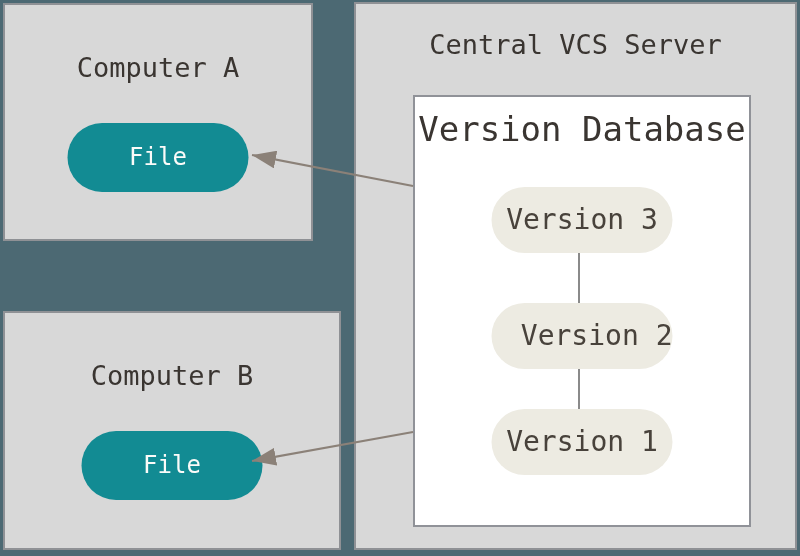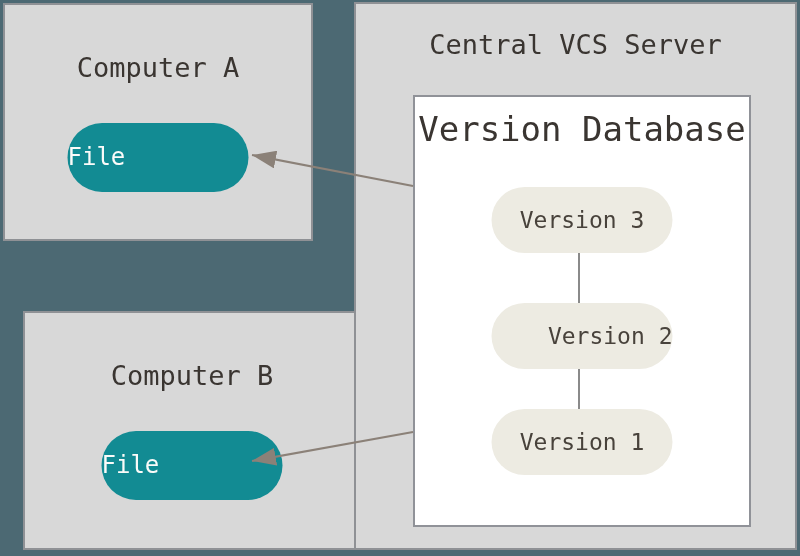--- a/index.html
+++ b/index.html
@@ -13,21 +13,21 @@
     background: #4c6973;
     overflow: hidden;
   }
 
   .panel {
     position: absolute;
     background: #d8d8d8;
     border: 2px solid #8f9195;
   }
   .computer-a { left: 3px; top: 3px;   width: 310px; height: 238px; }
-  .computer-b { left: 3px; top: 311px; width: 338px; height: 239px; margin-left: 20px; }
+  .computer-b { left: 3px; top: 311px; width: 338px; height: 239px; }
   .server     { left: 354px; top: 2px; width: 443px; height: 548px; }
 
   .panel-title {
     position: absolute;
     left: 0; right: 0;
     text-align: center;
     font-size: 27px;
     line-height: 30px;
     color: #3a3531;
     white-space: pre;
@@ -40,20 +40,21 @@
     top: 118px;
     left: 50%;
     transform: translateX(-50%);
     width: 181px;
     height: 69px;
     border-radius: 35px;
     background: #128b93;
     color: #fbfbf9;
     font-size: 24px;
     line-height: 69px;
+    text-align: center;
   }
 
   .vdb {
     position: absolute;
     left: 57px; top: 91px;
     width: 338px; height: 432px;
     background: #ffffff;
     border: 2px solid #909298;
   }
   .vdb-title {
@@ -68,21 +69,21 @@
 
   .vpill {
     position: absolute;
     left: 50%;
     transform: translateX(-50%);
     width: 181px;
     height: 66px;
     border-radius: 33px;
     background: #edebe2;
     color: #48423b;
-    font-size: 23px;
+    font-size: 28px;
     line-height: 66px;
     text-align: center;
   }
   .vpill.v3 { top: 90px; }
   .vpill.v2 { top: 206px; text-align: right; }
   .vpill.v1 { top: 312px; }
 
   .connector {
     position: absolute;
     left: 163px;

